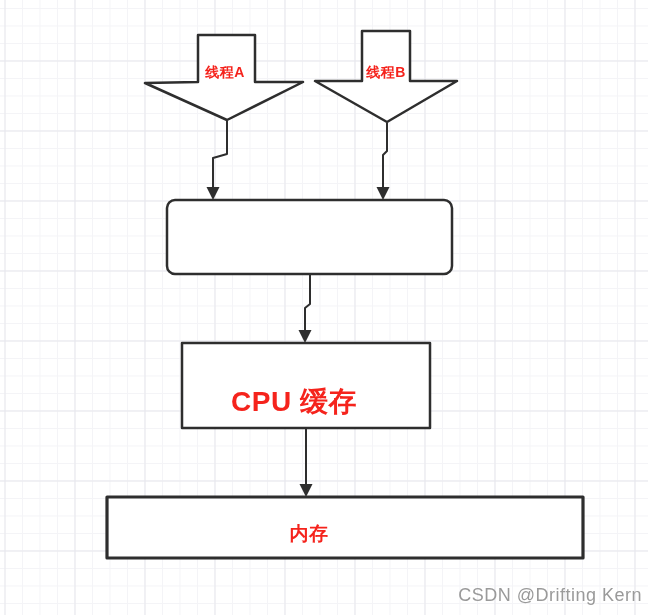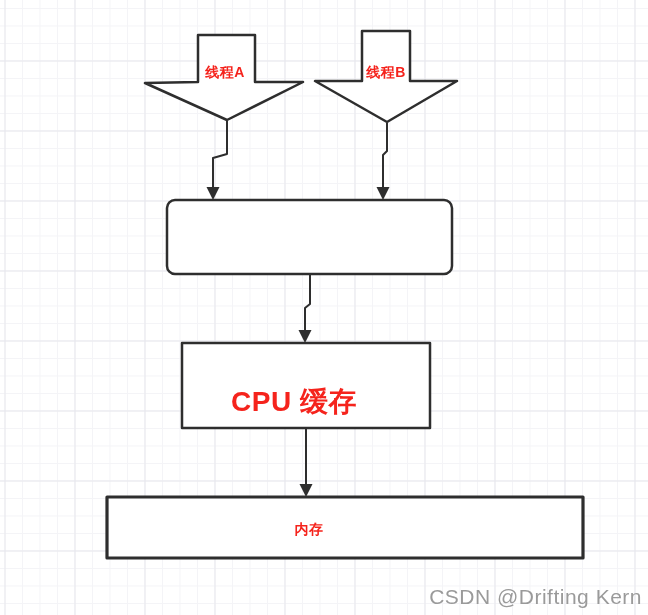--- a/index.html
+++ b/index.html
@@ -26,25 +26,25 @@
     color: #f5231c;
     font-weight: bold;
     text-align: center;
     white-space: nowrap;
     letter-spacing: 0.5px;
   }
   .label-thread-a { left: 165px; top: 64px;  width: 120px; font-size: 14px; }
   .label-thread-b { left: 326px; top: 64px;  width: 120px; font-size: 14px; }
   .label-cpu      { left: 258px; top: 230px; width: 100px; font-size: 15px; }
   .label-cache    { left: 194px; top: 383px; width: 200px; font-size: 28px; }
-  .label-memory   { left: 209px; top: 521px; width: 200px; font-size: 14px; }
+  .label-memory   { left: 209px; top: 521px; width: 200px; font-size: 19px; }
   .watermark {
     position: absolute;
     right: 6px; top: 585px;
-    font-size: 21px;
+    font-size: 18px;
     color: #9a9a9a;
     letter-spacing: 0.5px;
   }
 </style>
 </head>
 <body>
 
 <div class="canvas">
 
   <svg class="diagram" width="648" height="615" viewBox="0 0 648 615">

